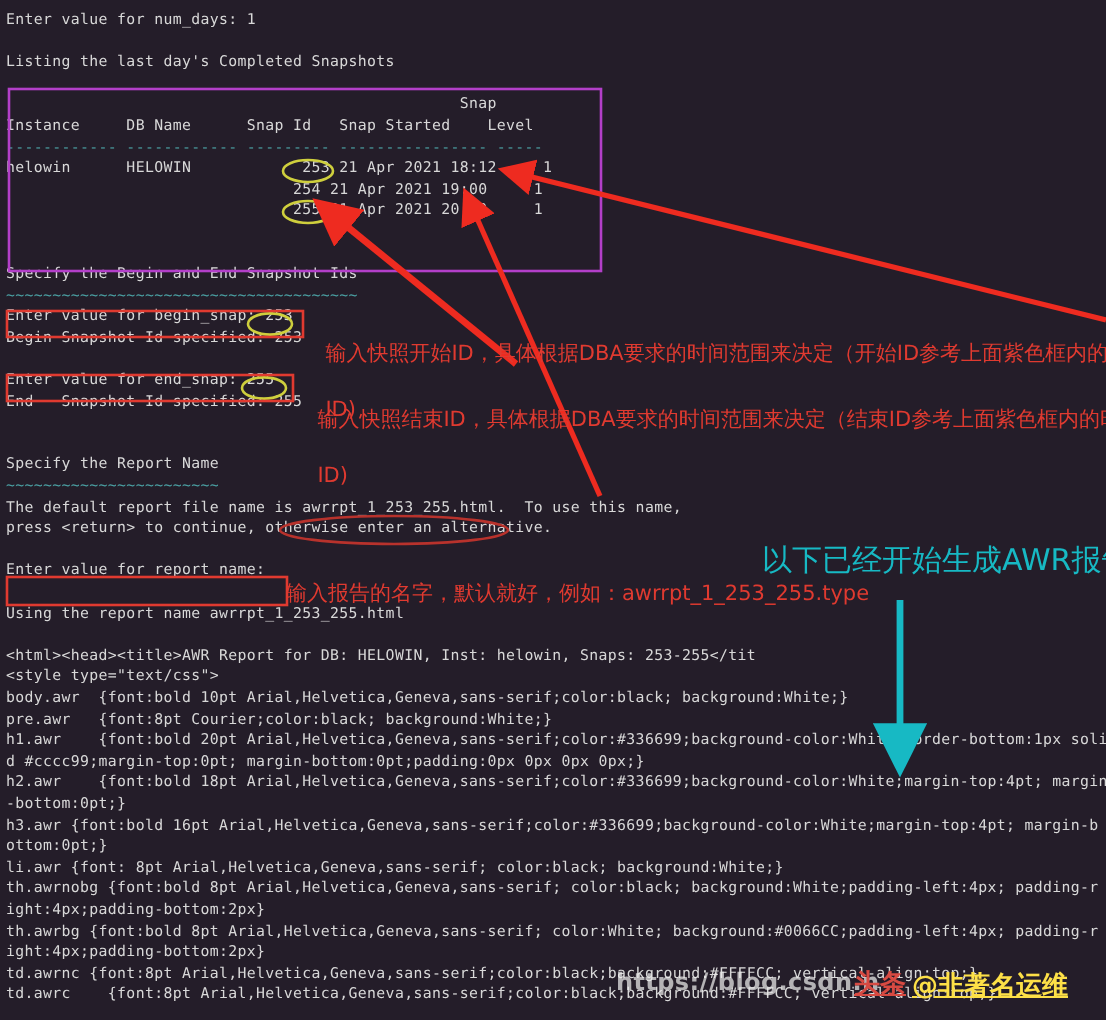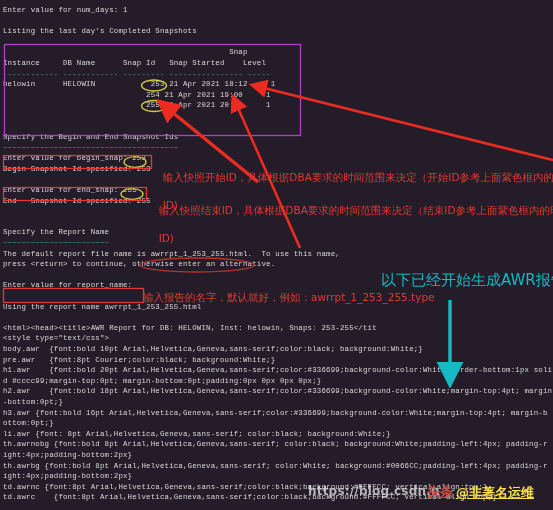--- a/index.html
+++ b/index.html
@@ -12,21 +12,20 @@
   }
   #term{
     position:absolute;left:0;top:0;width:553px;height:510px;
     color:#d8d8d8;
     font-size:7.4px;
     line-height:10.6px;
     white-space:pre;
     padding:5px 3px 0 3px;
     box-sizing:border-box;
     letter-spacing:0.18px;
-    font-family:Liberation Mono, monospace;
   }
   .ln{height:10.6px;}
   .dots{color:#4a9ea1;}
   .ovl{position:absolute;left:0;top:0;width:553px;height:510px;pointer-events:none;}
   .cn{
     position:absolute;
     font-family:"DejaVu Sans","Liberation Sans",sans-serif;
     font-size:10.5px;
     line-height:14px;
     color:#e03a30;

